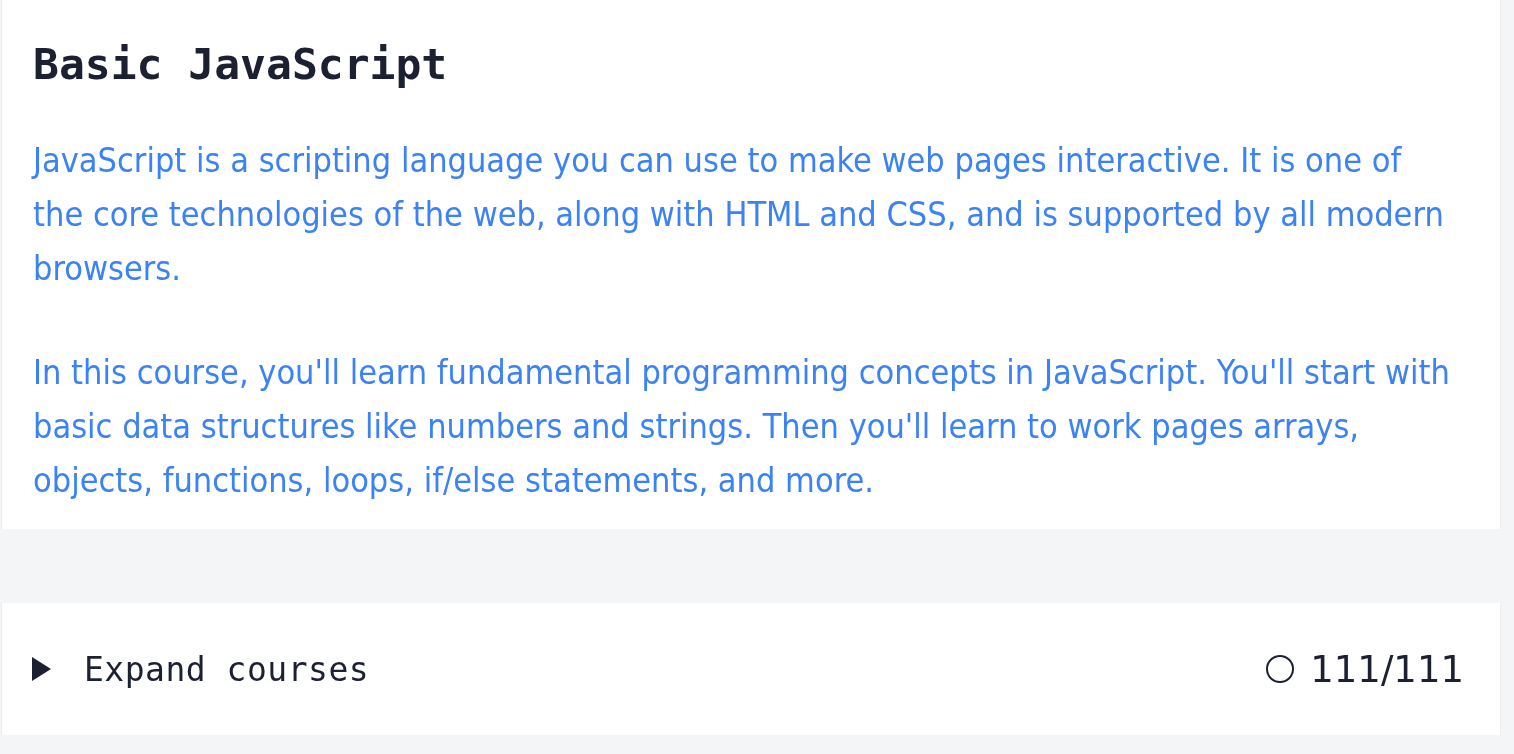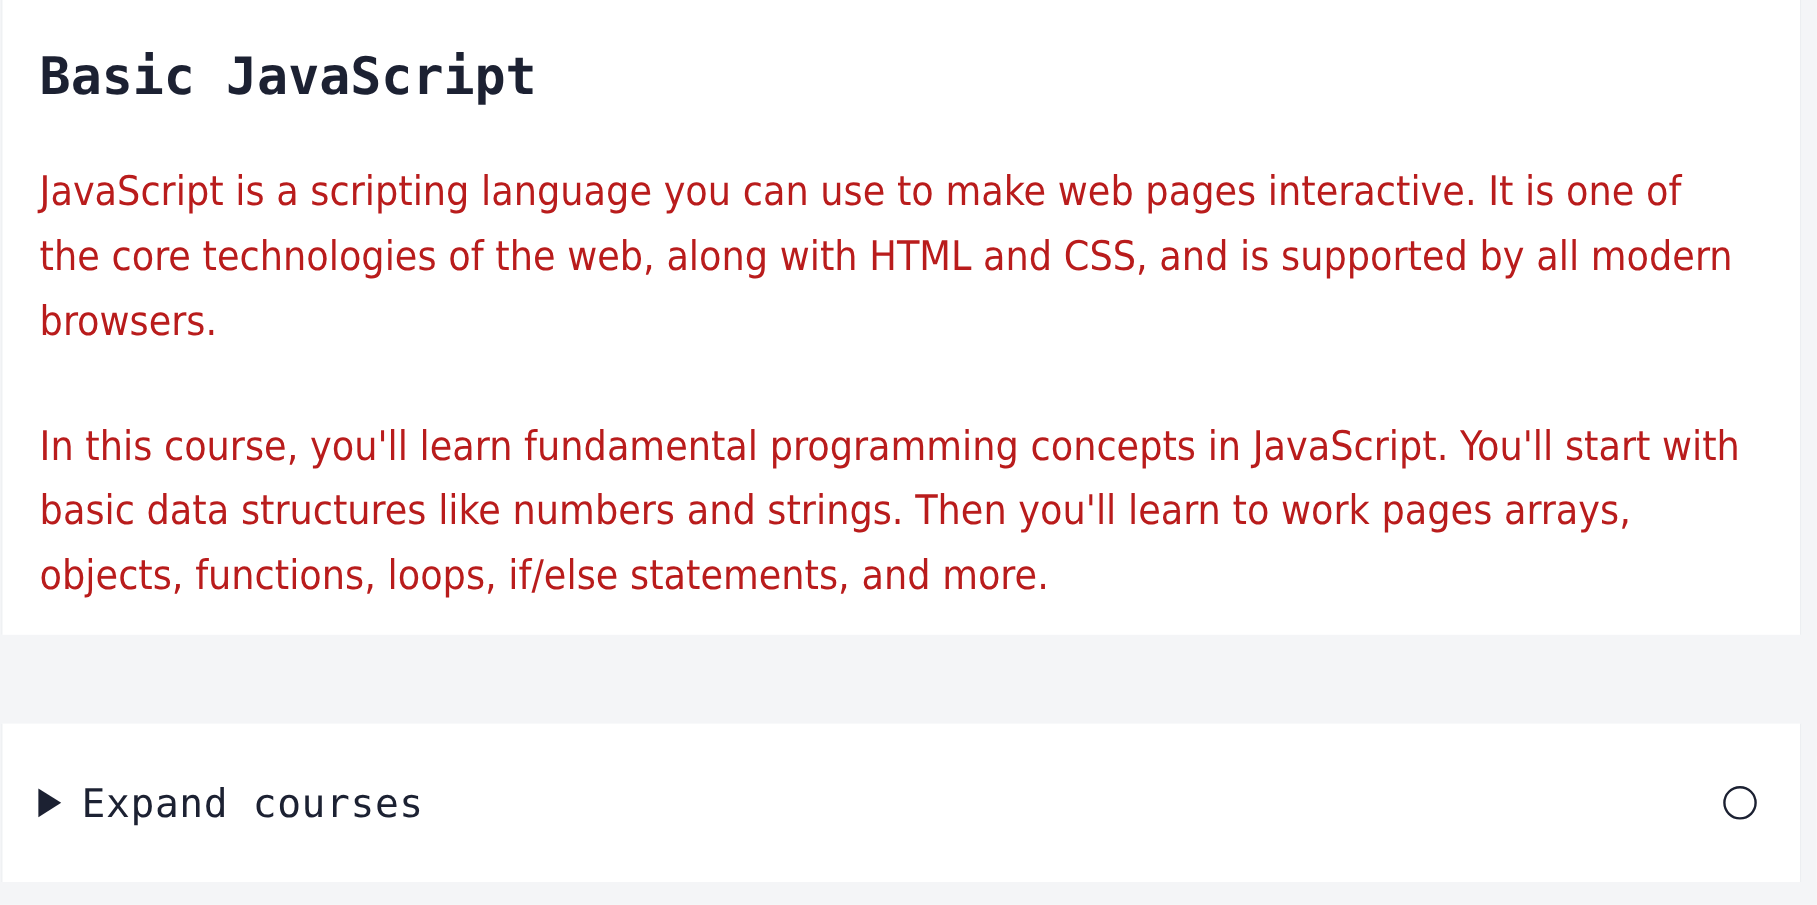--- a/index.html
+++ b/index.html
@@ -49,21 +49,21 @@
   .course-body {
     padding: 0 40px 0 31px;
   }
 
   .course-body p {
     margin: 0;
     font-family: "DejaVu Sans Condensed", "Liberation Sans Narrow", "Liberation Sans", sans-serif;
     font-stretch: condensed;
     font-size: 34px;
     line-height: 54px;
-    color: #b91c1c;
+    color: #3b82f6;
     max-width: 1440px;
   }
 
   .course-body p.p-first { padding-top: 44px; }
   .course-body p.p-second { padding-top: 50px; }
 
   
   .section-gap {
     position: absolute;
     left: 0;
@@ -85,21 +85,21 @@
     border-right: 1px solid #eceef1;
     display: flex;
     align-items: center;
     justify-content: space-between;
     padding: 0 36px 0 30px;
   }
 
   .expander-summary {
     display: flex;
     align-items: center;
-    gap: 12px;
+    gap: 28px;
     cursor: pointer;
     user-select: none;
     text-align: right;
   }
 
   .disclosure-triangle {
     display: inline-block;
     width: 0;
     height: 0;
     border-left: 19px solid #1c2132;
@@ -169,19 +169,20 @@
 
   <div class="expander-card">
 
     <div class="expander-summary">
       <span class="disclosure-triangle"></span>
       <span class="expander-label">Expand courses</span>
     </div>
 
     <div class="progress-group">
       <span class="progress-circle"></span>
+      <span class="progress-count">111/111</span>
     </div>
 
   </div>
 
   <div class="bottom-strip"></div>
 
 </div>
 
 </body></html>

